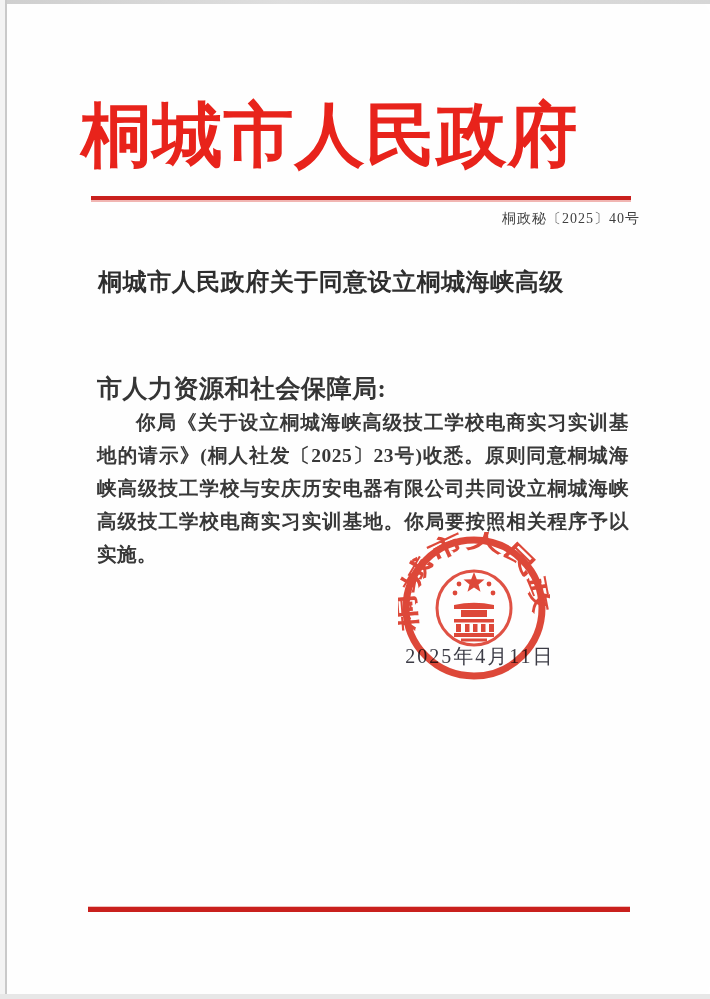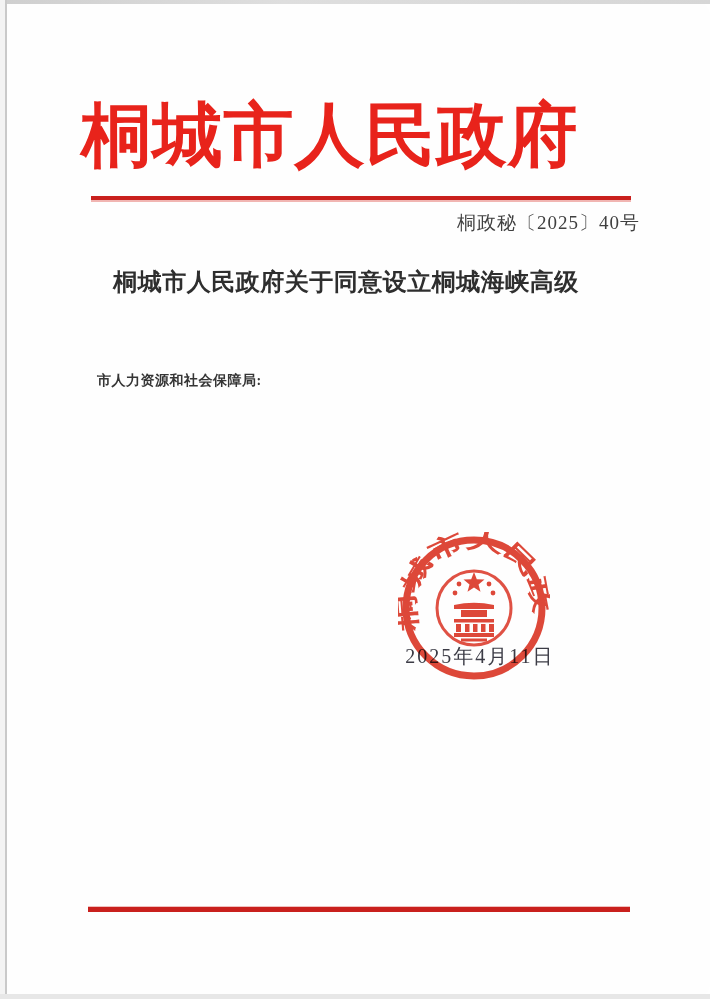--- a/index.html
+++ b/index.html
@@ -39,34 +39,34 @@
   }
   
   .divider-top {
     position: absolute; left: 91px; top: 196px; width: 540px; height: 4px;
     background: #c9201d;
     box-shadow: 0 2px 0 rgba(230,120,115,0.55);
   }
   
   .doc-number {
     position: absolute; right: 70px; top: 210px;
-    font-size: 19px; color: #3f3f3f; letter-spacing: 1px;
+    font-size: 14px; color: #3f3f3f; letter-spacing: 1px;
   }
   
   .doc-title {
-    position: absolute; left: 16px; top: 264px; width: 660px;
+    position: absolute; left: 1px; top: 264px; width: 660px;
     text-align: center;
     font-size: 24px; line-height: 37px; font-weight: bold;
     color: #2e2e2e;
     letter-spacing: 0.5px;
   }
   
   .addressee {
     position: absolute; left: 97px; top: 372px;
-    font-size: 14px; color: #353535; font-weight: bold;
+    font-size: 25px; color: #353535; font-weight: bold;
     letter-spacing: 0.5px;
   }
   
   .body-paragraph {
     position: absolute; left: 97px; top: 406px; width: 532px;
     font-size: 19.5px; line-height: 33px;
     color: #383838; font-weight: bold;
     text-align: justify;
     text-indent: 2em;
     letter-spacing: 0.5px;
@@ -105,20 +105,21 @@
   <div class="divider-top"></div>
 
   <div class="doc-number">桐政秘〔2025〕40号</div>
 
   <div class="doc-title">
     <div>桐城市人民政府关于同意设立桐城海峡高级</div>
   </div>
 
   <div class="addressee">市人力资源和社会保障局:</div>
 
+  <p class="body-paragraph">你局《关于设立桐城海峡高级技工学校电商实习实训基地的请示》(桐人社发〔2025〕23号)收悉。原则同意桐城海峡高级技工学校与安庆历安电器有限公司共同设立桐城海峡高级技工学校电商实习实训基地。你局要按照相关程序予以实施。</p>
 
   <div class="issue-date">2025年4月11日</div>
 
   <svg class="official-seal" viewBox="0 0 152 152" xmlns="http://www.w3.org/2000/svg">
 
     <circle cx="76" cy="76" r="68" fill="none" stroke="#dc3a2a" stroke-width="7"></circle>
 
     <path id="sealTextArc" d="M 22 99 A 59 59 0 1 1 130 99" fill="none"></path>
     <text font-size="23" font-weight="bold" fill="#dc3a2a" font-family="Liberation Serif, DejaVu Serif, serif">
       <textPath href="#sealTextArc" startOffset="2" textLength="250" lengthAdjust="spacingAndGlyphs">桐城市人民政府</textPath>

